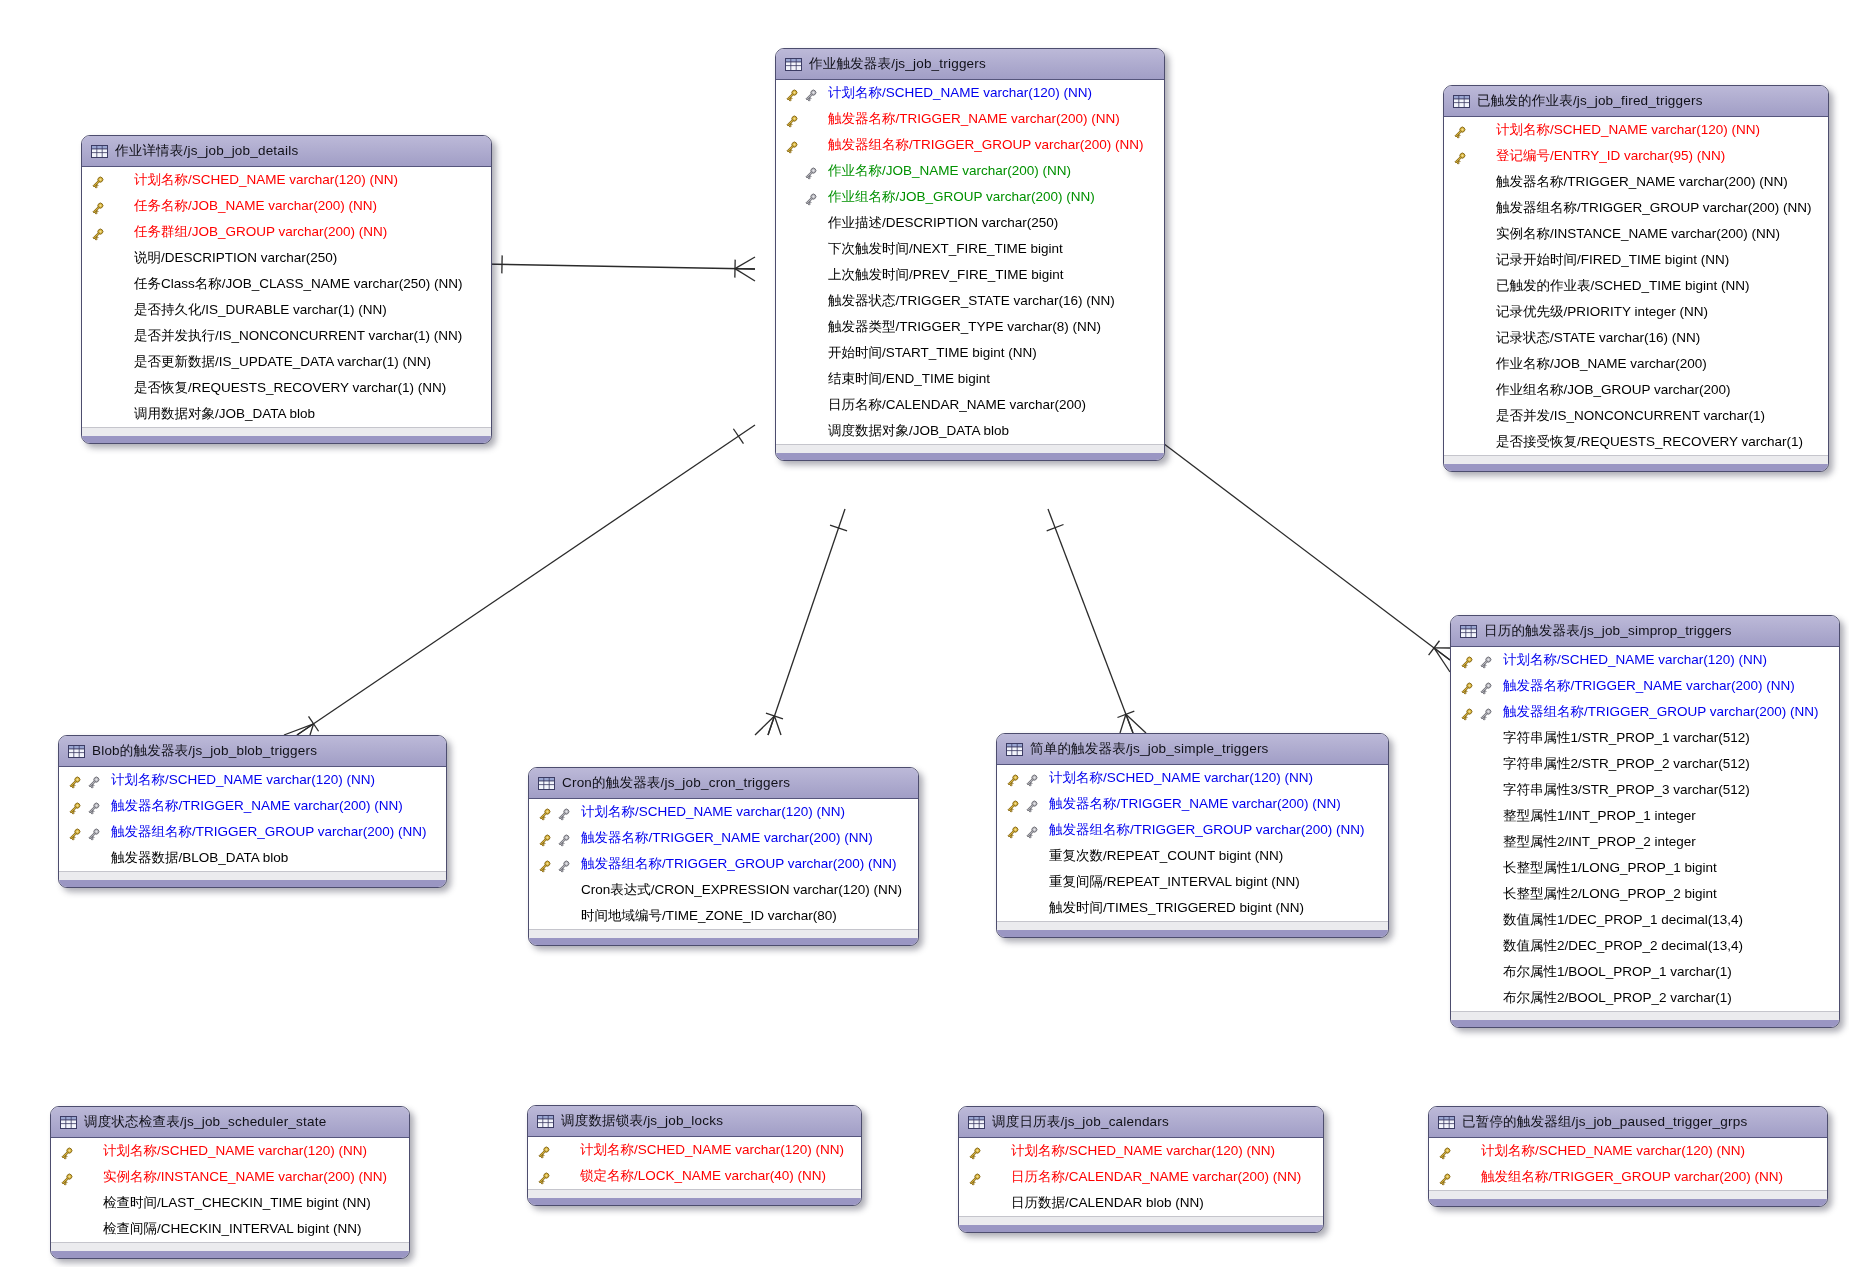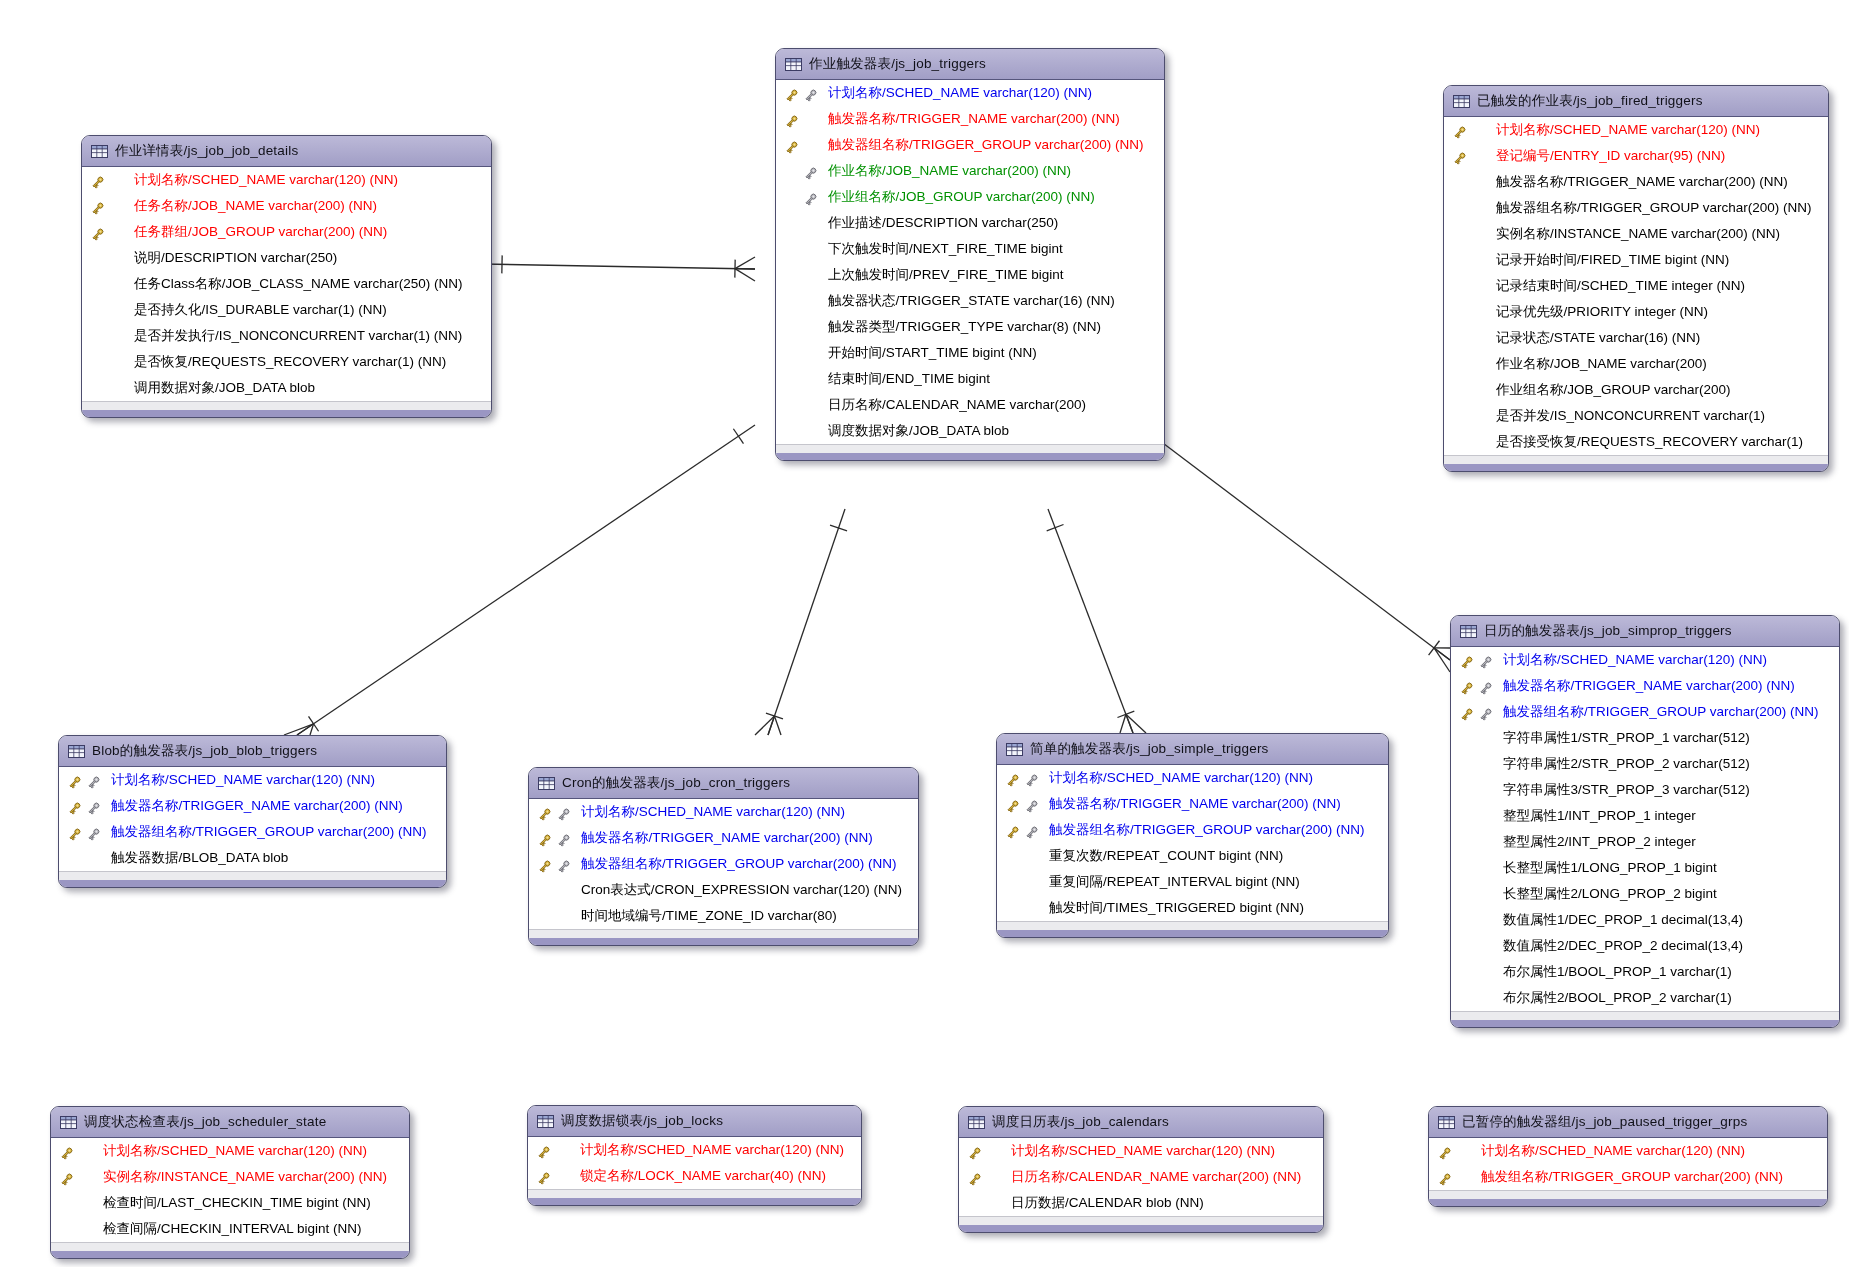--- a/index.html
+++ b/index.html
@@ -98,20 +98,21 @@
       <circle cx="7.5" cy="3.4" r="1.0" fill="#f3e09a" stroke="none"></circle>
       <rect x="6.7" y="5.6" width="1.7" height="7.4" fill="#d8b43c"></rect>
       <rect x="8.2" y="9.2" width="1.7" height="1.2" fill="#d8b43c"></rect>
       <rect x="8.2" y="11.2" width="2.3" height="1.2" fill="#d8b43c"></rect>
     </g>
             </svg></span><span>任务群组/JOB_GROUP varchar(200) (NN)</span></div>
         <div class="row f-plain"><span>说明/DESCRIPTION varchar(250)</span></div>
         <div class="row f-plain"><span>任务Class名称/JOB_CLASS_NAME varchar(250) (NN)</span></div>
         <div class="row f-plain"><span>是否持久化/IS_DURABLE varchar(1) (NN)</span></div>
         <div class="row f-plain"><span>是否并发执行/IS_NONCONCURRENT varchar(1) (NN)</span></div>
+        <div class="row f-plain"><span>是否更新数据/IS_UPDATE_DATA varchar(1) (NN)</span></div>
         <div class="row f-plain"><span>是否恢复/REQUESTS_RECOVERY varchar(1) (NN)</span></div>
         <div class="row f-plain"><span>调用数据对象/JOB_DATA blob</span></div>
       </div>
       <div class="ftr-gray"></div>
       <div class="ftr-bar"></div>
     </div>
     <div class="tbl" style="left: 755px; top: 48px; width: 388px; margin-left: 20px;">
       <div class="tbl-header">
         <span class="hdr-icon">
           <svg width="17" height="13" viewBox="0 0 17 13">
@@ -220,21 +221,21 @@
       <circle cx="7.5" cy="3.4" r="1.0" fill="#f3e09a" stroke="none"></circle>
       <rect x="6.7" y="5.6" width="1.7" height="7.4" fill="#d8b43c"></rect>
       <rect x="8.2" y="9.2" width="1.7" height="1.2" fill="#d8b43c"></rect>
       <rect x="8.2" y="11.2" width="2.3" height="1.2" fill="#d8b43c"></rect>
     </g>
             </svg></span><span>登记编号/ENTRY_ID varchar(95) (NN)</span></div>
         <div class="row f-plain"><span>触发器名称/TRIGGER_NAME varchar(200) (NN)</span></div>
         <div class="row f-plain"><span>触发器组名称/TRIGGER_GROUP varchar(200) (NN)</span></div>
         <div class="row f-plain"><span>实例名称/INSTANCE_NAME varchar(200) (NN)</span></div>
         <div class="row f-plain"><span>记录开始时间/FIRED_TIME bigint (NN)</span></div>
-        <div class="row f-plain"><span>记录结束时间/SCHED_TIME integer (NN)</span></div>
+        <div class="row f-plain"><span>已触发的作业表/SCHED_TIME bigint (NN)</span></div>
         <div class="row f-plain"><span>记录优先级/PRIORITY integer (NN)</span></div>
         <div class="row f-plain"><span>记录状态/STATE varchar(16) (NN)</span></div>
         <div class="row f-plain"><span>作业名称/JOB_NAME varchar(200)</span></div>
         <div class="row f-plain"><span>作业组名称/JOB_GROUP varchar(200)</span></div>
         <div class="row f-plain"><span>是否并发/IS_NONCONCURRENT varchar(1)</span></div>
         <div class="row f-plain"><span>是否接受恢复/REQUESTS_RECOVERY varchar(1)</span></div>
       </div>
       <div class="ftr-gray"></div>
       <div class="ftr-bar"></div>
     </div>

